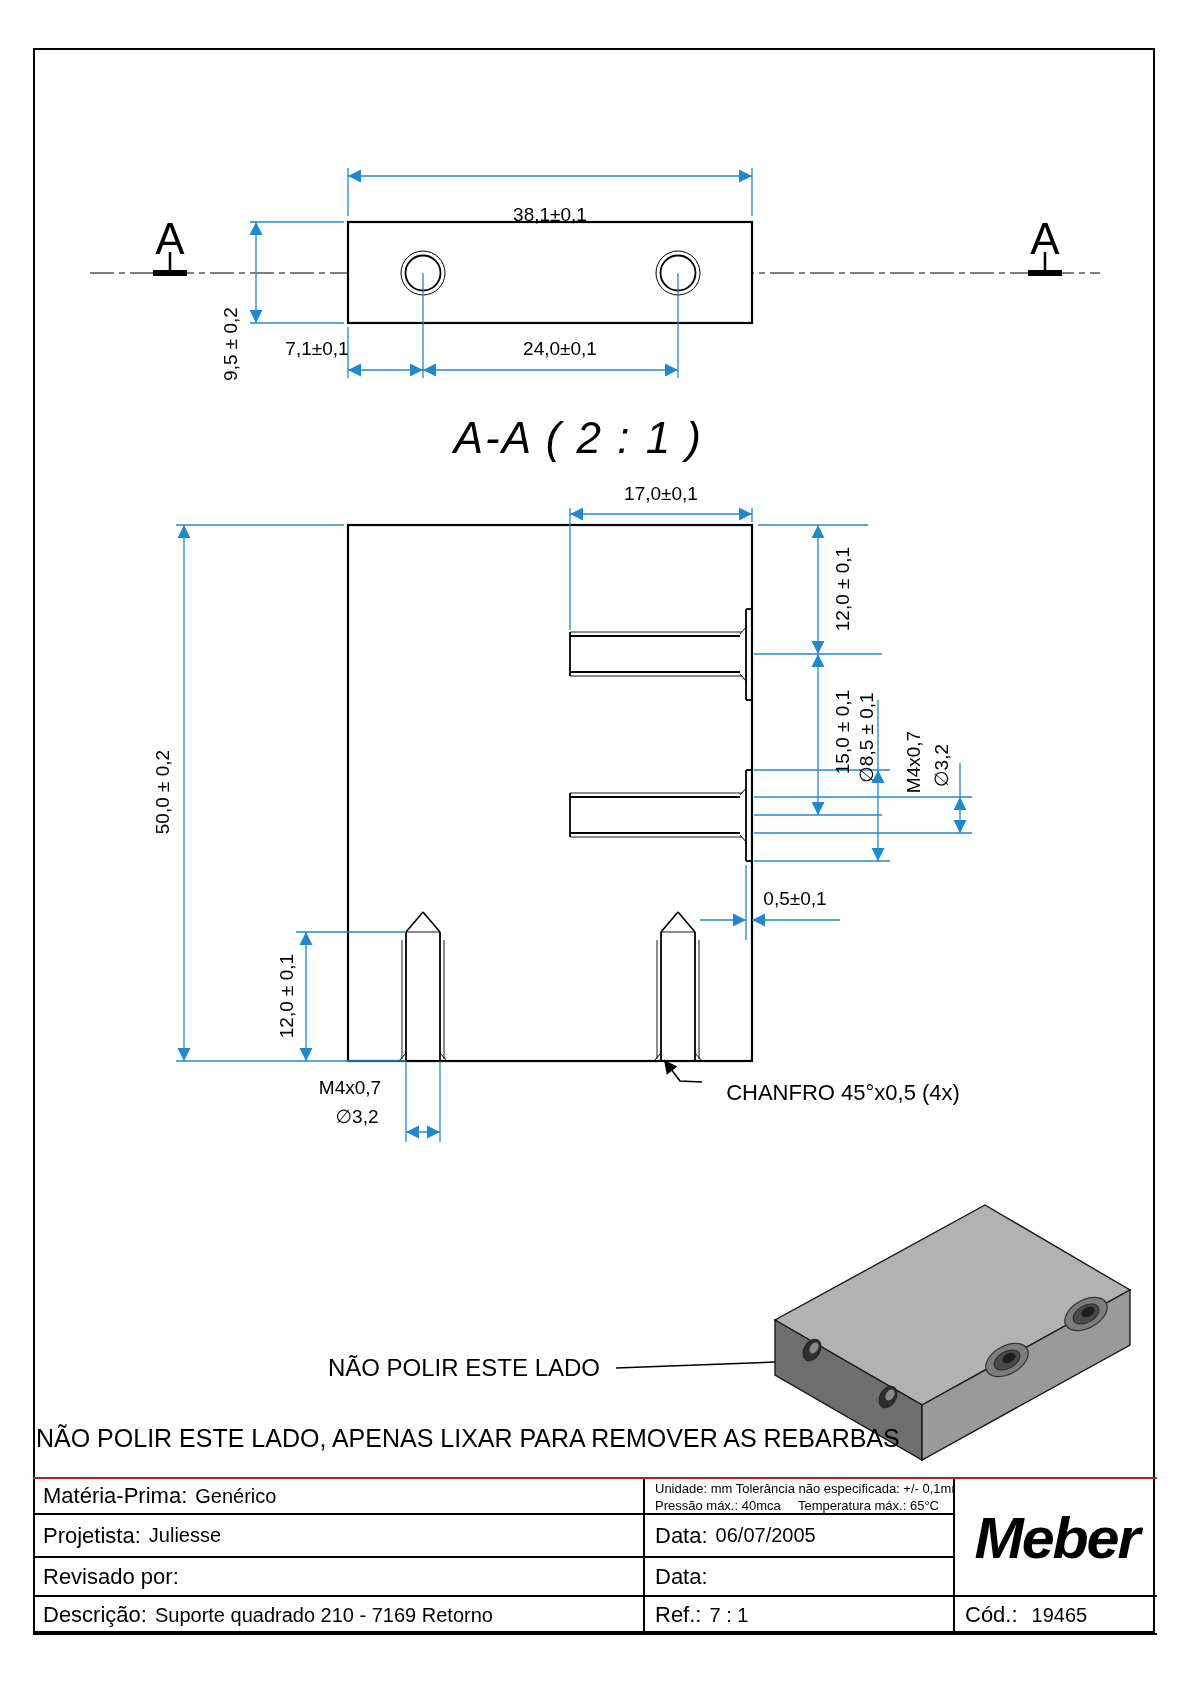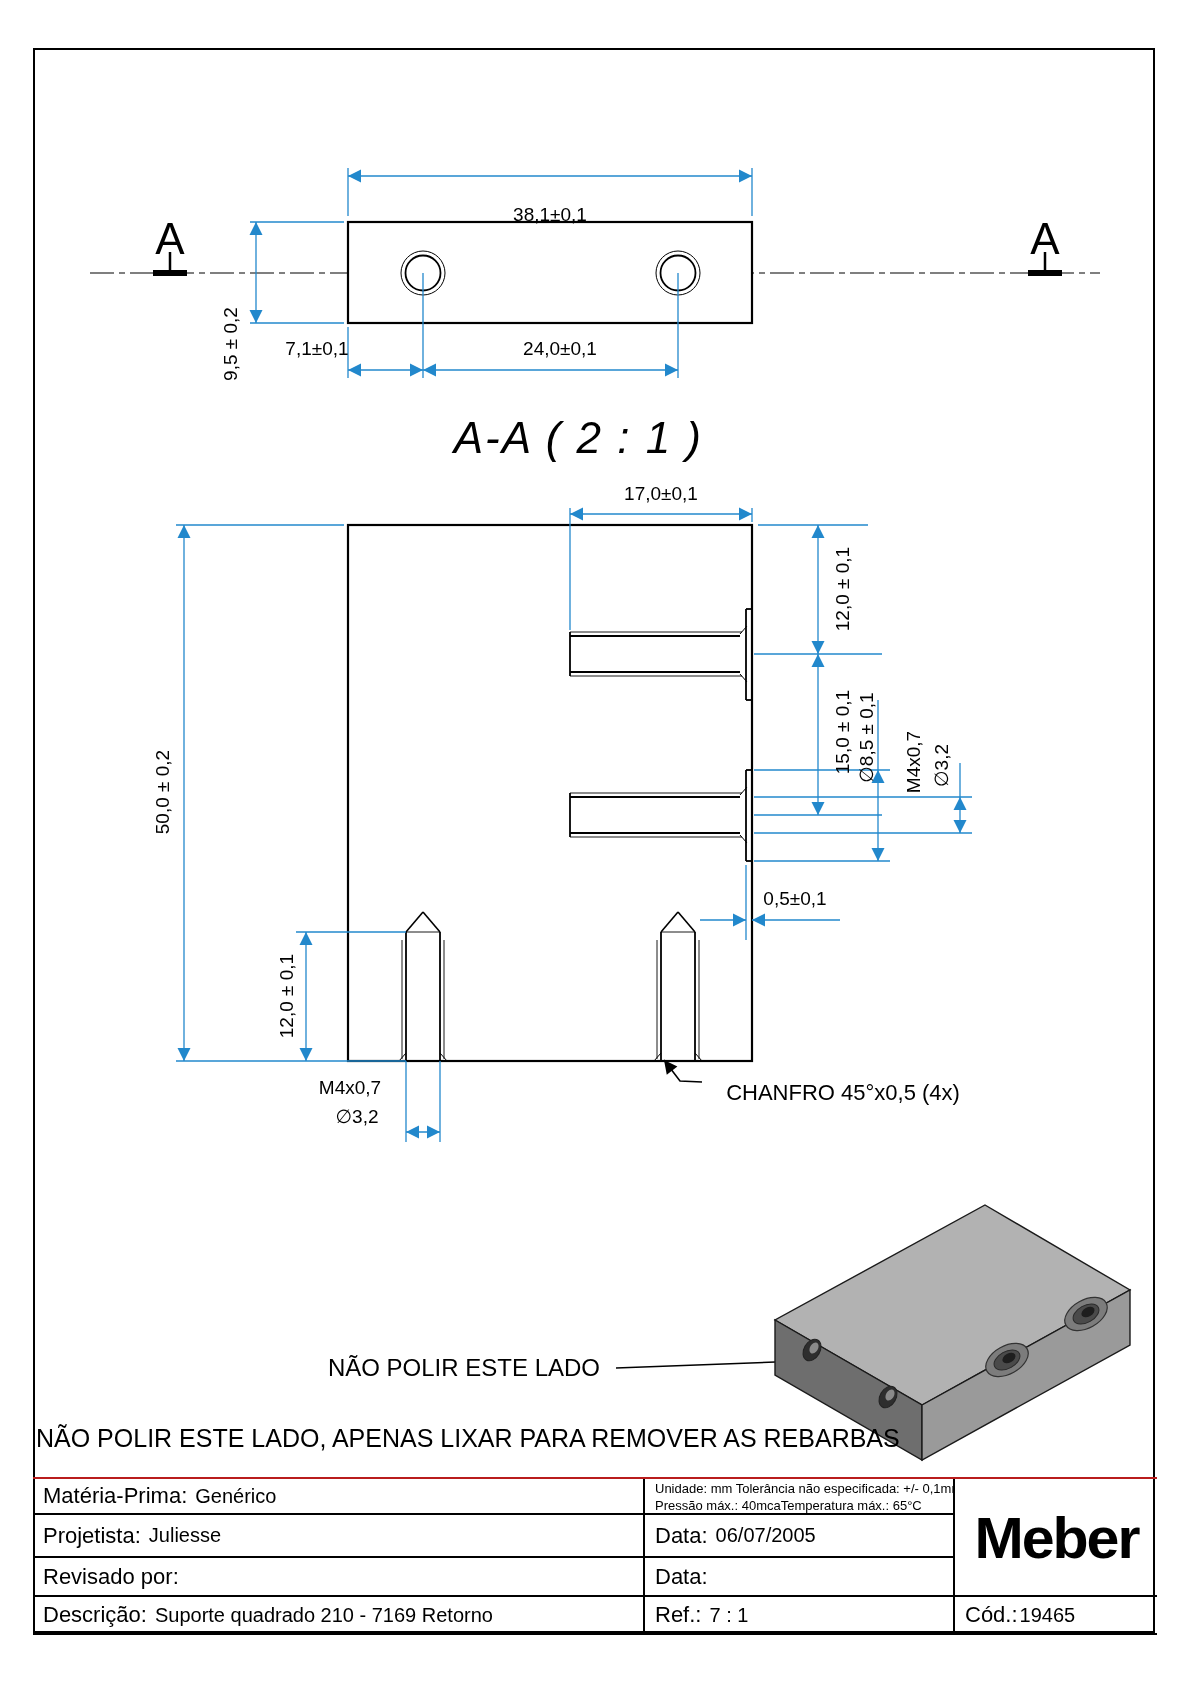--- a/index.html
+++ b/index.html
@@ -210,21 +210,21 @@
   <div class="note" style="left:36px;top:1424px;width:880px;text-align:left;font-size:25px;">NÃO POLIR ESTE LADO, APENAS LIXAR PARA REMOVER AS REBARBAS</div>
 
   <div class="tblock">
 
     <div class="tb-cell" style="left:0;top:0;width:612px;height:36px;border-right:2px solid #000;">
       <span class="tb-label">Matéria-Prima:</span>
       <span class="tb-value">Genérico</span>
     </div>
     <div class="tb-cell" style="left:612px;top:0;width:310px;height:36px;border-right:2px solid #000;display:block;padding-top:2px;">
       <span class="tb-small">Unidade: mm Tolerância não especificada: +/- 0,1mm</span>
-      <span class="tb-small" style="display:flex;justify-content:flex-start;padding-right:14px;">
+      <span class="tb-small" style="display:flex;justify-content:space-between;padding-right:14px;">
         <span>Pressão máx.: 40mca</span>
         <span>Temperatura máx.: 65°C</span>
       </span>
     </div>
 
     <div class="tb-cell" style="left:0;top:36px;width:612px;height:43px;border-right:2px solid #000;">
       <span class="tb-label">Projetista:</span>
       <span class="tb-value">Juliesse</span>
     </div>
     <div class="tb-cell" style="left:612px;top:36px;width:310px;height:43px;border-right:2px solid #000;">
@@ -232,31 +232,31 @@
       <span class="tb-value">06/07/2005</span>
     </div>
 
     <div class="tb-cell" style="left:0;top:79px;width:612px;height:39px;border-right:2px solid #000;">
       <span class="tb-label">Revisado por:</span>
     </div>
     <div class="tb-cell" style="left:612px;top:79px;width:310px;height:39px;border-right:2px solid #000;">
       <span class="tb-label">Data:</span>
     </div>
 
-    <div class="logo-cell" style="left:922px;top:0;width:202px;height:118px;">
+    <div class="logo-cell" style="left:922px;top:0;width:202px;height:118px;font-style:italic;">
       <span class="logo-text">Meber</span>
     </div>
 
     <div class="tb-cell" style="left:0;top:118px;width:612px;height:38px;border-right:2px solid #000;">
       <span class="tb-label">Descrição:</span>
       <span class="tb-value">Suporte quadrado 210 - 7169 Retorno</span>
     </div>
     <div class="tb-cell" style="left:612px;top:118px;width:310px;height:38px;border-right:2px solid #000;">
       <span class="tb-label">Ref.:</span>
       <span class="tb-value">7 : 1</span>
     </div>
     <div class="tb-cell" style="left:922px;top:118px;width:202px;height:38px;">
       <span class="tb-label">Cód.:</span>
-      <span class="tb-value" style="margin-left:2px;">19465</span>
+      <span class="tb-value" style="margin-left:14px;">19465</span>
     </div>
   </div>
 
 </div>
 
 </body></html>

